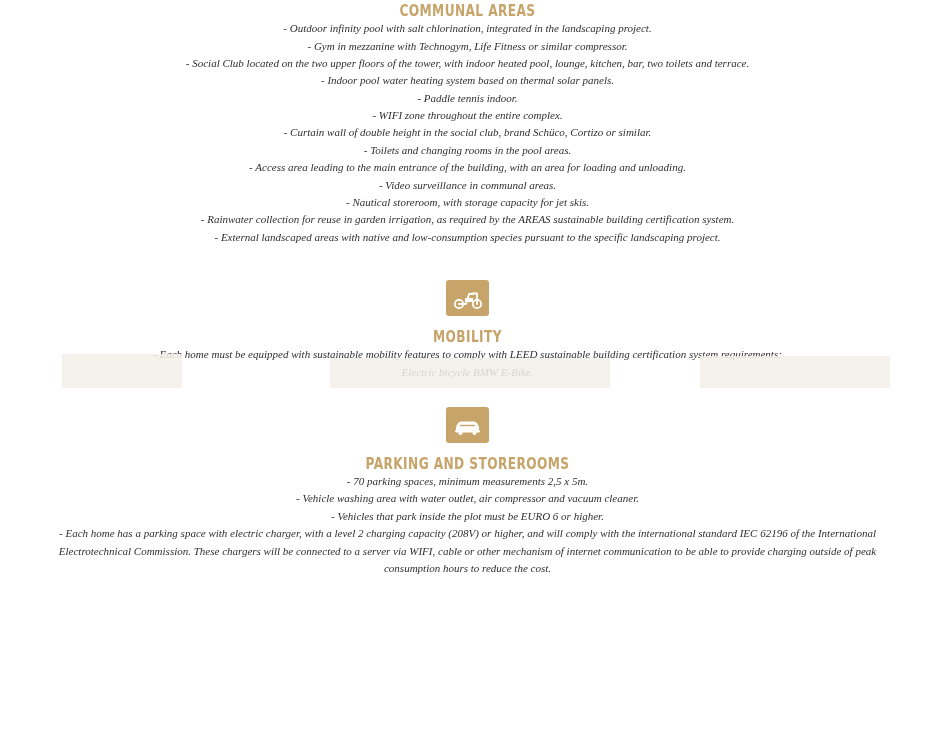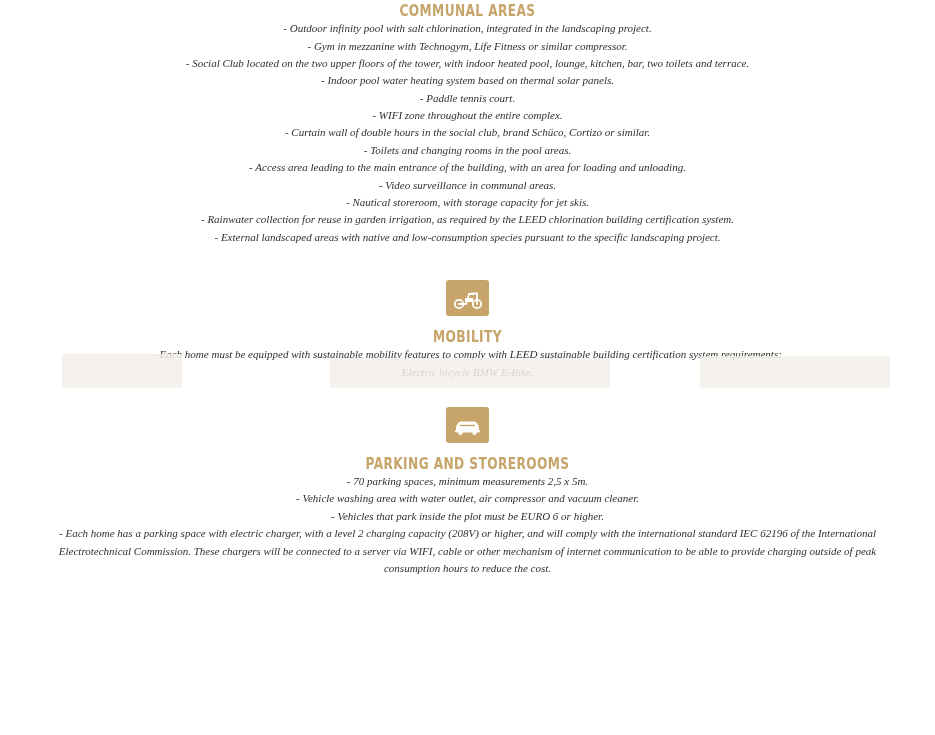--- a/index.html
+++ b/index.html
@@ -109,28 +109,28 @@
 
   <div class="section">
     <div class="title-wrap first-title">
       <div class="section-title">COMMUNAL AREAS</div>
     </div>
     <ul class="bullet-list">
       <li>- Outdoor infinity pool with salt chlorination, integrated in the landscaping project.</li>
       <li>- Gym in mezzanine with Technogym, Life Fitness or similar compressor.</li>
       <li>- Social Club located on the two upper floors of the tower, with indoor heated pool, lounge, kitchen, bar, two toilets and terrace.</li>
       <li>- Indoor pool water heating system based on thermal solar panels.</li>
-      <li>- Paddle tennis court.</li>
+      <li>- Paddle tennis indoor.</li>
       <li>- WIFI zone throughout the entire complex.</li>
-      <li>- Curtain wall of double hours in the social club, brand Schüco, Cortizo or similar.</li>
+      <li>- Curtain wall of double height in the social club, brand Schüco, Cortizo or similar.</li>
       <li>- Toilets and changing rooms in the pool areas.</li>
       <li>- Access area leading to the main entrance of the building, with an area for loading and unloading.</li>
       <li>- Video surveillance in communal areas.</li>
       <li>- Nautical storeroom, with storage capacity for jet skis.</li>
-      <li>- Rainwater collection for reuse in garden irrigation, as required by the LEED chlorination building certification system.</li>
+      <li>- Rainwater collection for reuse in garden irrigation, as required by the AREAS sustainable building certification system.</li>
       <li>- External landscaped areas with native and low-consumption species pursuant to the specific landscaping project.</li>
     </ul>
   </div>
 
   <div class="gap-34"></div>
 
   <div class="section">
     <div class="icon-wrap">
       <span class="icon-box">
         <svg width="43" height="36" viewBox="0 0 43 36" aria-hidden="true">

